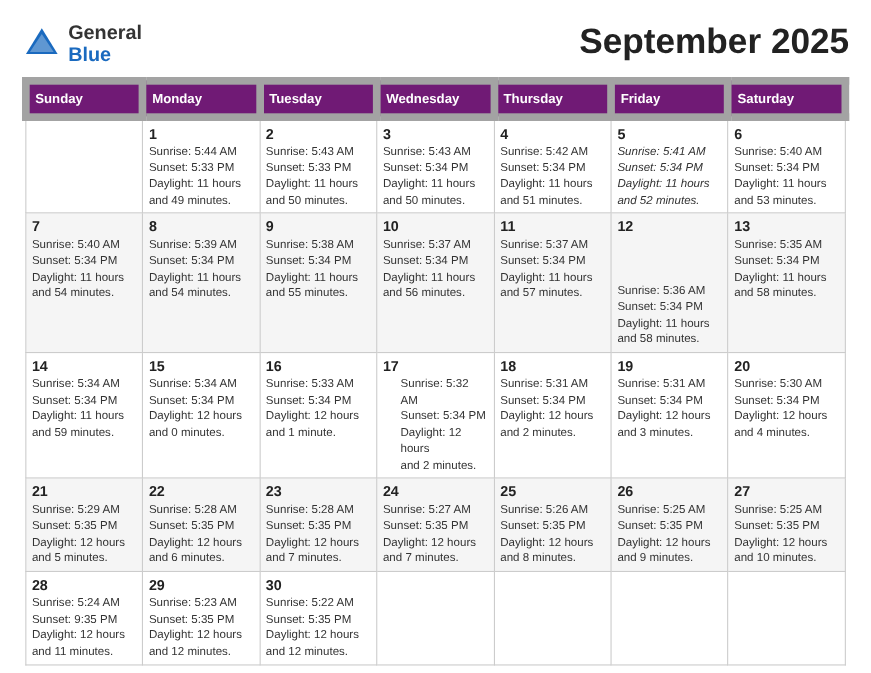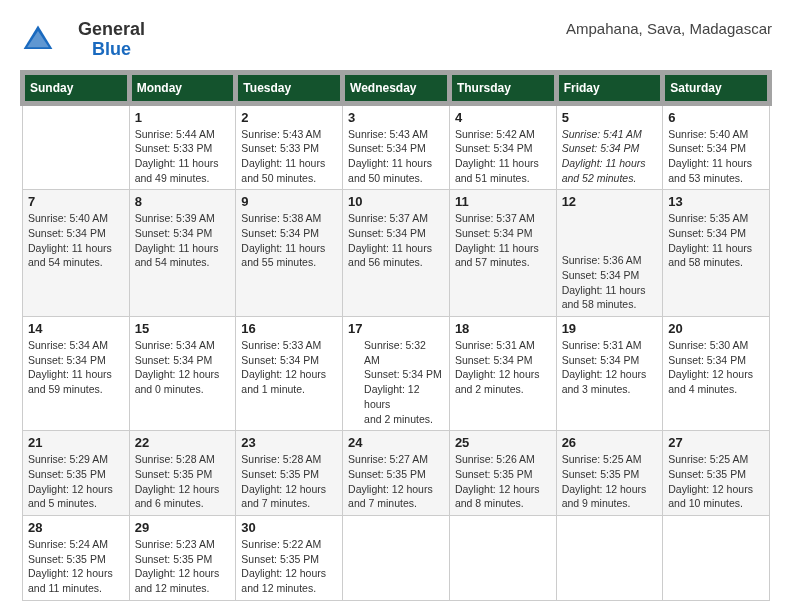--- a/index.html
+++ b/index.html
@@ -12,22 +12,21 @@
     }
     .header {
       display: flex;
       justify-content: space-between;
       align-items: flex-start;
       margin-bottom: 10px;
     }
     .logo {
       display: flex;
       align-items: center;
-      gap: 22px;
-      text-align: center;
+      gap: 6px;
     }
     .logo-text {
       font-size: 18px;
       font-weight: bold;
       line-height: 1.1;
     }
     .logo-text .general { color: #333; }
     .logo-text .blue { color: #1a6abf; }
     .logo-icon {
       width: 36px;
@@ -45,27 +44,27 @@
     .subtitle {
       font-size: 15px;
       color: #444;
     }
     table {
       width: 100%;
       border-collapse: collapse;
       font-size: 11px;
     }
     thead tr th {
-      background-color: #14532d;
+      background-color: #701a75;
       color: #fff;
       text-align: left;
       padding: 6px 5px;
       font-size: 12px;
       font-weight: bold;
-      border: 5px solid #a3a3a3;
+      border: 7px solid #a3a3a3;
     }
     tbody tr td {
       border: 1px solid #ccc;
       vertical-align: top;
       padding: 4px 5px;
       height: 80px;
       width: 107px;
     }
     .day-number {
       font-weight: bold;
@@ -97,21 +96,21 @@
     <svg class="logo-icon" viewBox="0 0 40 40" width="40" height="40">
       <polygon points="20,4 36,30 4,30" fill="#1a6abf"></polygon>
       <polygon points="20,10 32,28 8,28" fill="#fff" opacity="0.3"></polygon>
     </svg>
     <div class="logo-text">
       <span class="general">General</span><br>
       <span class="blue">Blue</span>
     </div>
   </div>
   <div class="title-block">
-    <div class="subtitle">Ampahana, Sava, Madagascar</div>
+    <div class="month-title">September 2025</div>
   </div>
 </div>
 
 <table>
   <thead>
     <tr>
     <th>Sunday</th>
         <th>Monday</th>
         <th>Tuesday</th>
         <th>Wednesday</th>
@@ -316,21 +315,21 @@
           <div class="day-info" style="white-space: pre-line;">Sunrise: 5:25 AM
 Sunset: 5:35 PM
 Daylight: 12 hours
 and 10 minutes.</div>
         </td>
       </tr>
       <tr>
         <td>
           <span class="day-number">28</span>
           <div class="day-info" style="white-space: pre-line;">Sunrise: 5:24 AM
-Sunset: 5:35 PM
+Sunset: 9:35 PM
 Daylight: 12 hours
 and 11 minutes.</div>
         </td>
         <td>
           <span class="day-number">29</span>
           <div class="day-info" style="white-space: pre-line;">Sunrise: 5:23 AM
 Sunset: 5:35 PM
 Daylight: 12 hours
 and 12 minutes.</div>
         </td>

